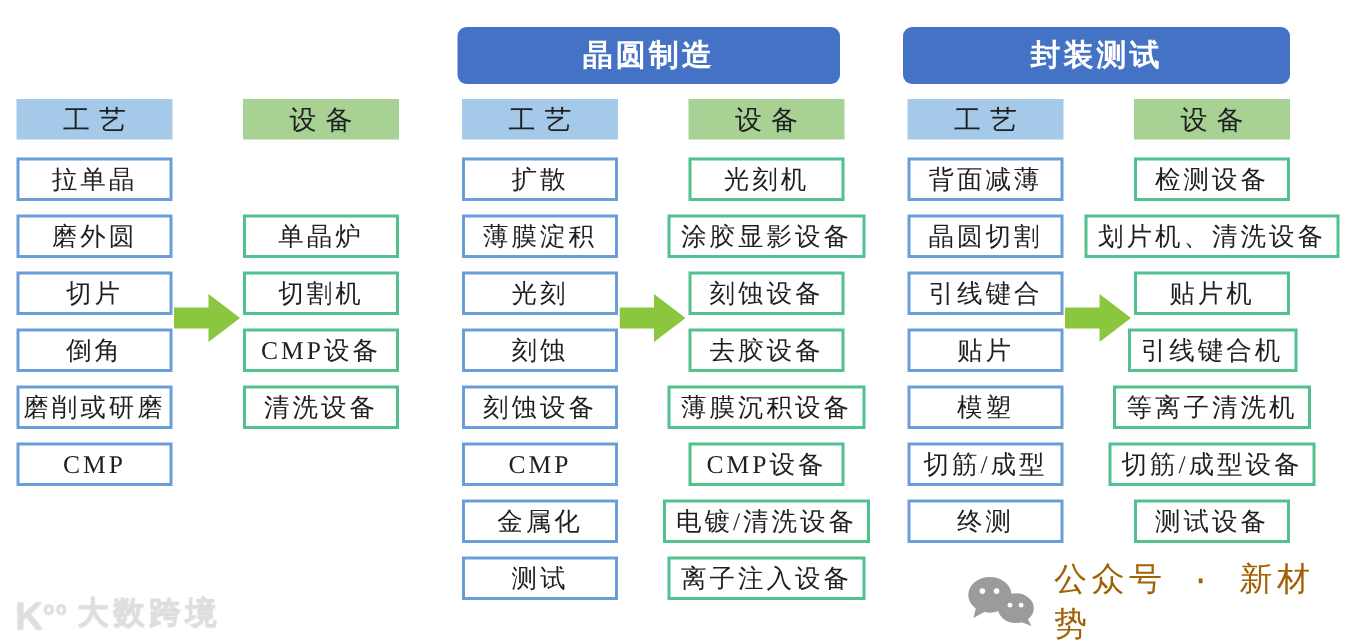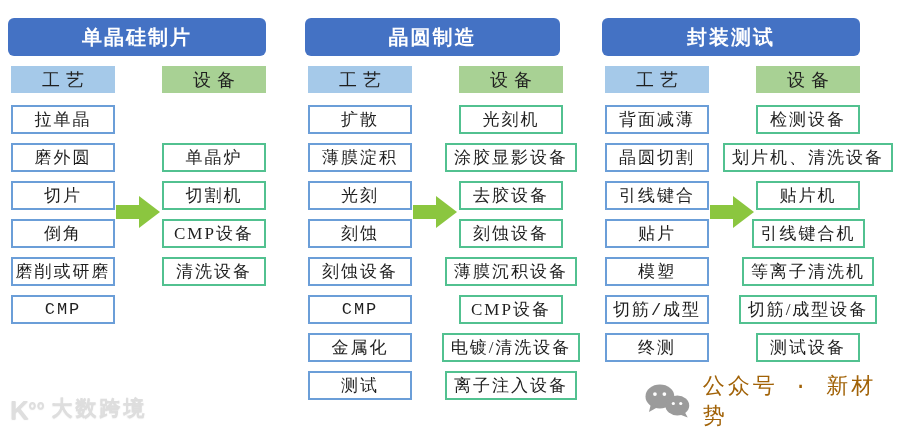--- a/index.html
+++ b/index.html
@@ -67,21 +67,21 @@
     box-sizing: border-box;
     background: #ffffff;
     display: flex; align-items: center; justify-content: center;
     font-family: "Liberation Serif", "DejaVu Serif", serif;
     font-size: 17px;
     letter-spacing: 2px;
     color: #1f1f1f;
     white-space: nowrap;
     flex: 0 0 auto;
   }
-  .proc-box  { width: 104px; border: 2px solid var(--process-border, #6B9ED8); font-family: Liberation Mono, monospace; }
+  .proc-box  { width: 104px; border: 2px solid var(--process-border, #6B9ED8); }
   .equip-box { min-width: 104px; padding: 0 7px; border: 2px solid var(--equipment-border, #52C190); }
   .spacer { flex: 0 0 auto; width: 100%; }
 
   .arrow {
     position: absolute;
     left: 108px; top: 176px;
     fill: var(--arrow-green, #8BC63F);
   }
 
   
@@ -118,21 +118,20 @@
     font-size: 22px;
     letter-spacing: 3px;
   }
 </style>
 </head>
 <body>
 
 <div class="page">
 
   <section class="col-group g0">
-    <div class="main-header">单晶硅制片</div>
     <div class="subcol proc-col">
       <div class="sub-header proc-header">工艺</div>
       <div class="stack proc-stack">
           <div class="box proc-box">拉单晶</div>
           <div class="box proc-box">磨外圆</div>
           <div class="box proc-box">切片</div>
           <div class="box proc-box">倒角</div>
           <div class="box proc-box">磨削或研磨</div>
           <div class="box proc-box">CMP</div>
         </div>
@@ -165,22 +164,22 @@
           <div class="box proc-box">CMP</div>
           <div class="box proc-box">金属化</div>
           <div class="box proc-box">测试</div>
         </div>
     </div>
     <div class="subcol equip-col">
       <div class="sub-header equip-header">设备</div>
       <div class="stack equip-stack">
           <div class="box equip-box">光刻机</div>
           <div class="box equip-box">涂胶显影设备</div>
+          <div class="box equip-box">刻蚀设备</div>
           <div class="box equip-box">去胶设备</div>
-          <div class="box equip-box">刻蚀设备</div>
           <div class="box equip-box">薄膜沉积设备</div>
           <div class="box equip-box">CMP设备</div>
           <div class="box equip-box">电镀/清洗设备</div>
           <div class="box equip-box">离子注入设备</div>
         </div>
     </div>
     <svg class="arrow" width="44" height="36" viewBox="0 0 44 36">
         <polygon points="0,11 23,11 23,2 44,18 23,34 23,25 0,25"></polygon>
       </svg>
   </section>

